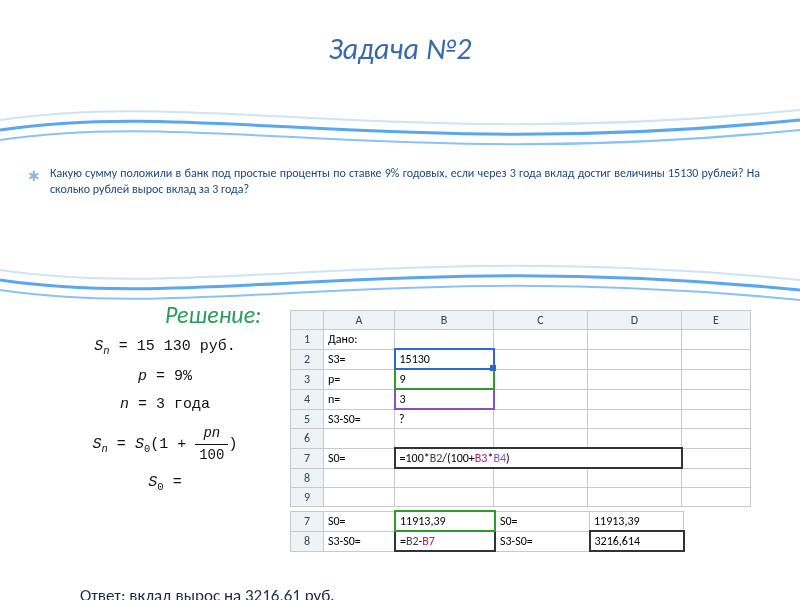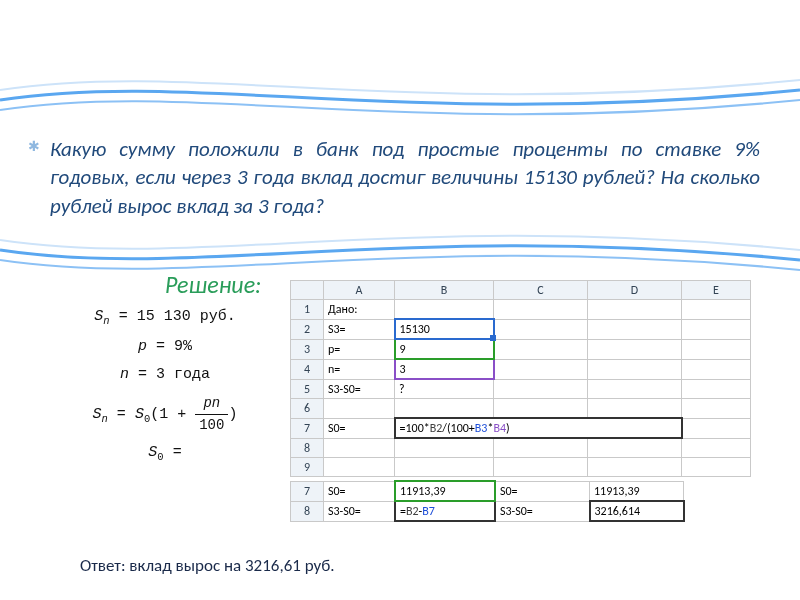--- a/index.html
+++ b/index.html
@@ -32,22 +32,21 @@
     font-style: italic;
     color: #3a6aa8;
     font-size: 30px;
     margin-top: 30px;
   }
   .problem {
     position: absolute;
     top: 135px;
     left: 50px;
     right: 40px;
-    font-style: italic;
-    font-size: 21px;
+    font-size: 12px;
     line-height: 1.35;
     color: #214a7b;
     text-align: justify;
   }
   .bullet {
     position: absolute;
     left: 28px;
     top: 138px;
     color: #8fb8e0;
     font-size: 14px;
@@ -129,28 +128,29 @@
     top: 480px;
   }
   .answer {
     position: absolute;
     left: 80px;
     top: 555px;
     font-size: 17px;
     color: #1a2a4a;
   }
   .formula-txt { color: #000; }
-  .formula-green { color: #1d4ed8; text-align: center; }
+  .formula-green { color: #be185d; text-align: center; }
   .formula-blue { color: #404040; }
   .formula-purple { color: #8a4fc7; }
 </style>
 </head>
 <body>
 <div class="slide">
 
+<div class="title">Задача №2</div>
 
 <div class="wave wave-top">
   <svg viewBox="0 0 800 60" preserveAspectRatio="none">
     <path d="M0,30 C200,0 400,60 800,20" stroke="#5aa7f0" stroke-width="3" fill="none"></path>
     <path d="M0,40 C200,10 400,70 800,30" stroke="#8cc1f5" stroke-width="2" fill="none"></path>
     <path d="M0,20 C200,-10 400,50 800,10" stroke="#cde3f9" stroke-width="2" fill="none"></path>
   </svg>
 </div>
 
 <div class="bullet">✱</div>

